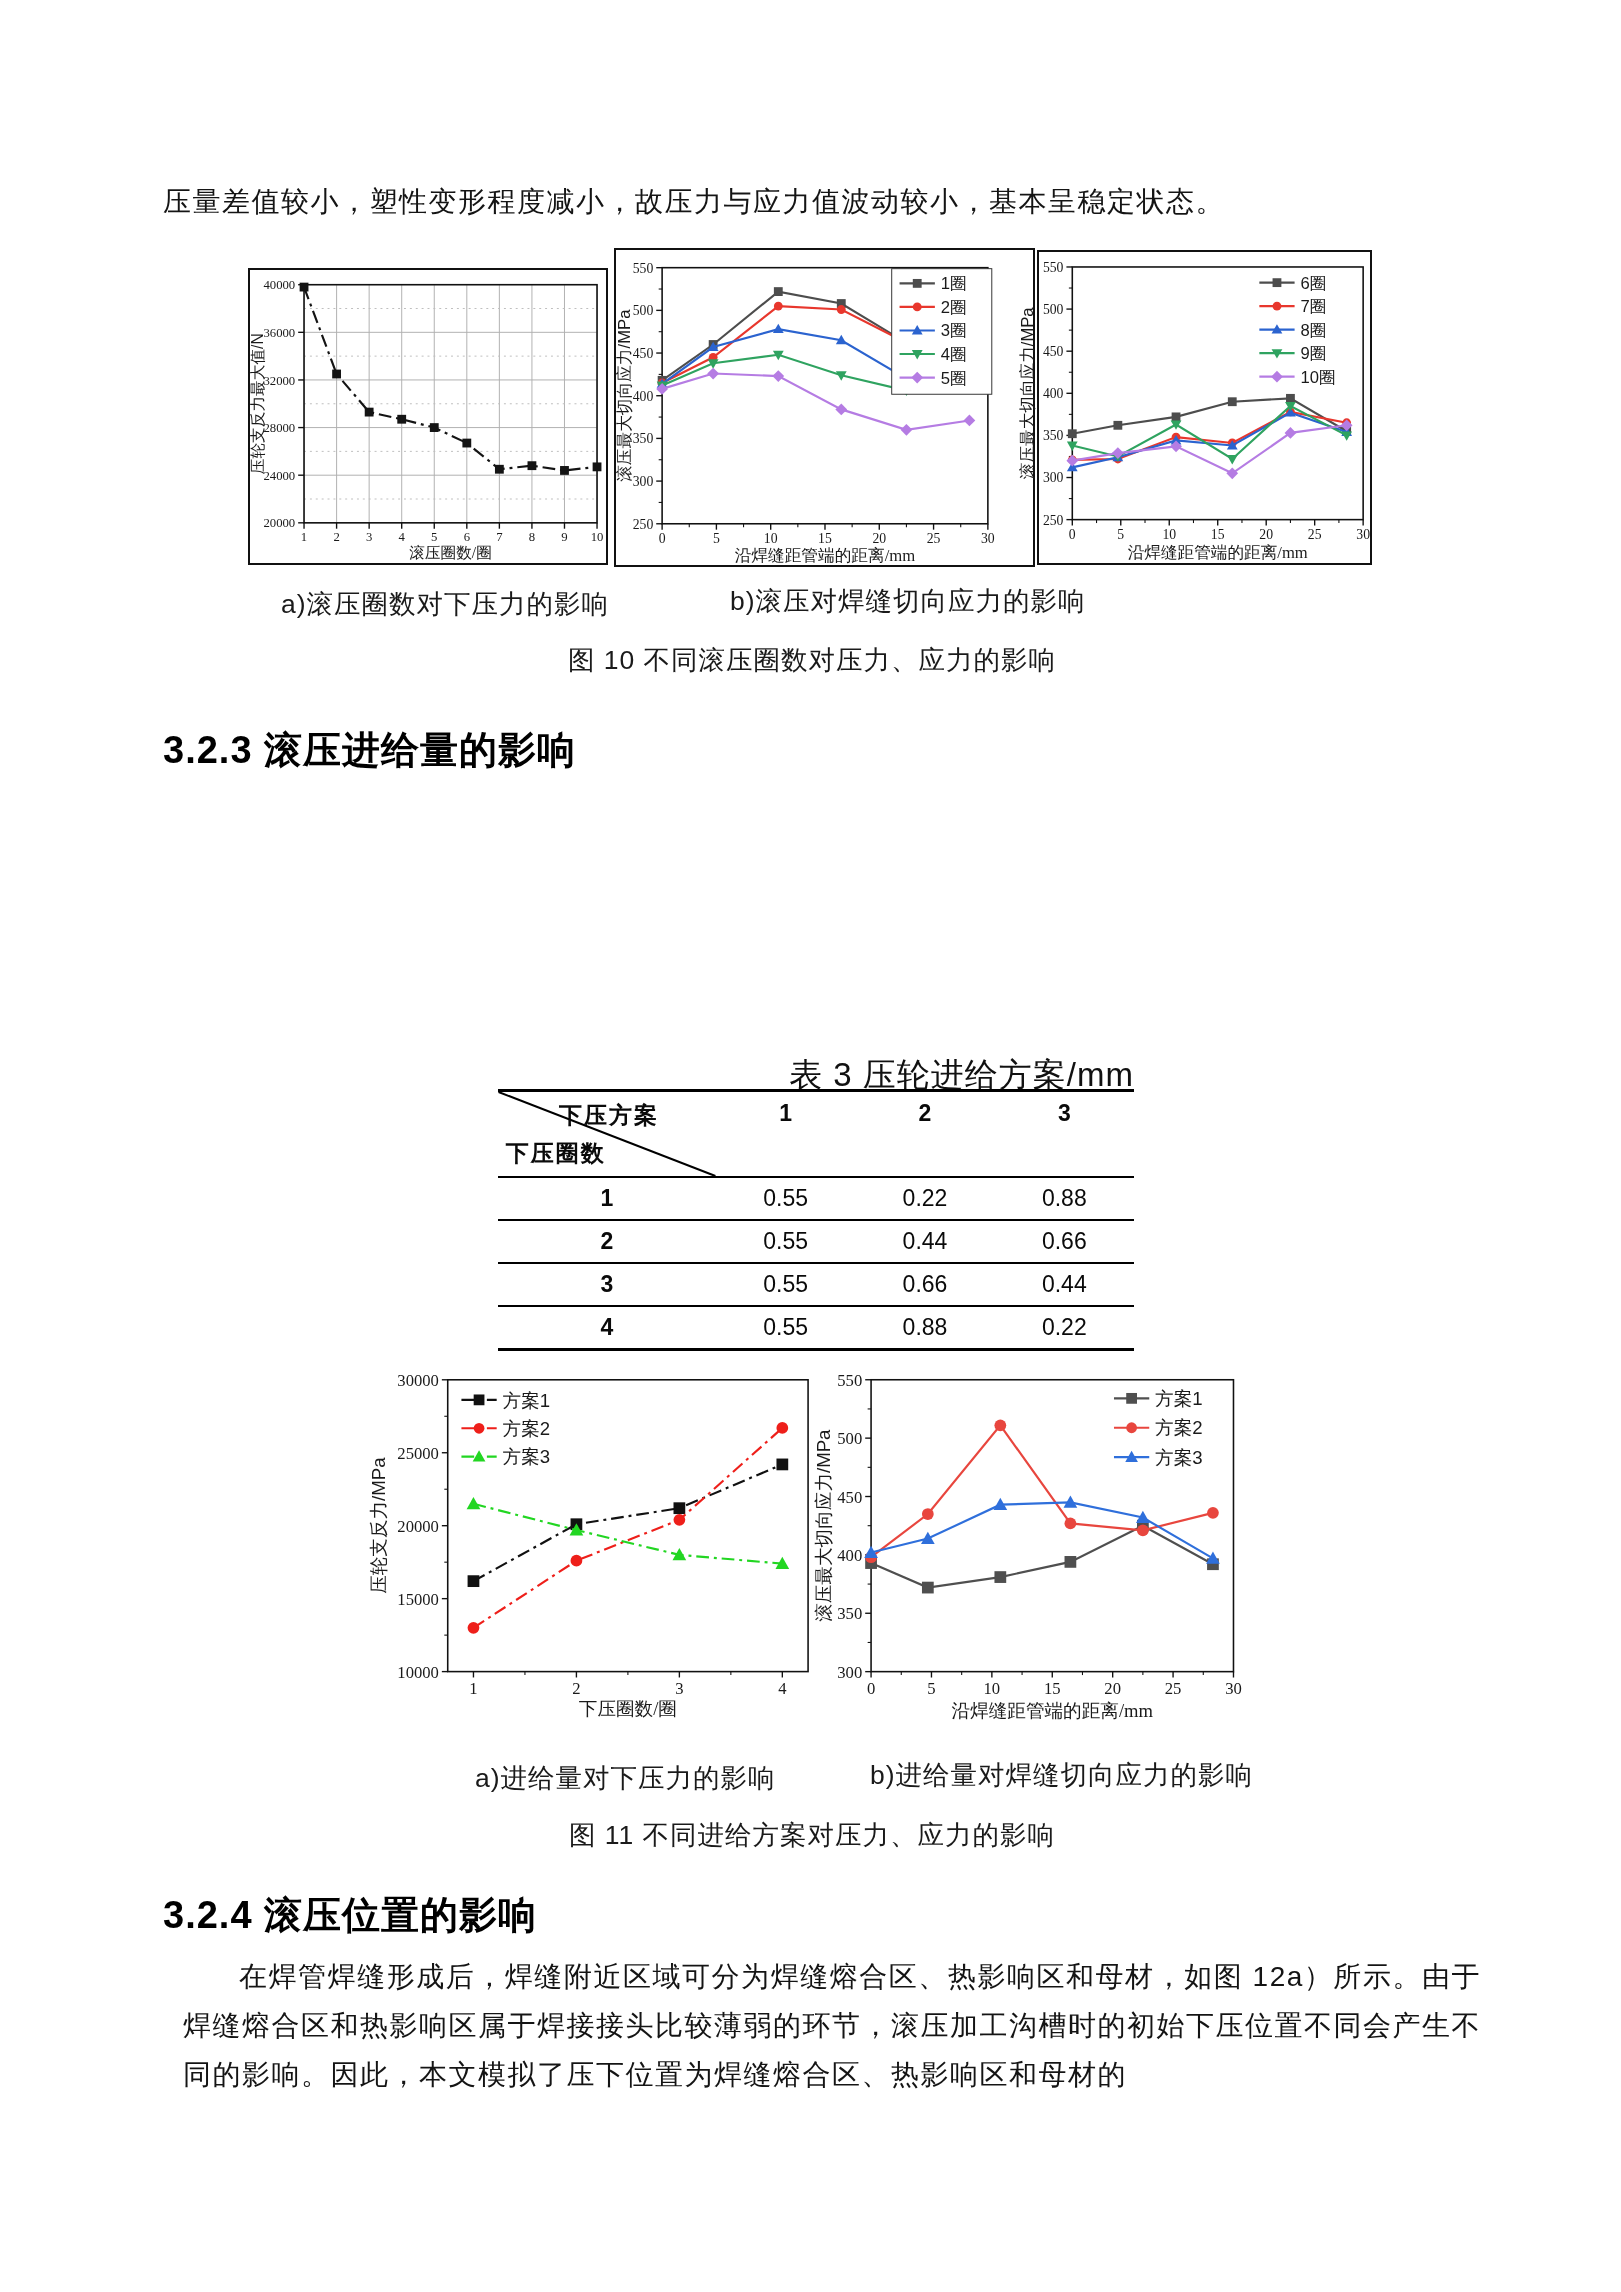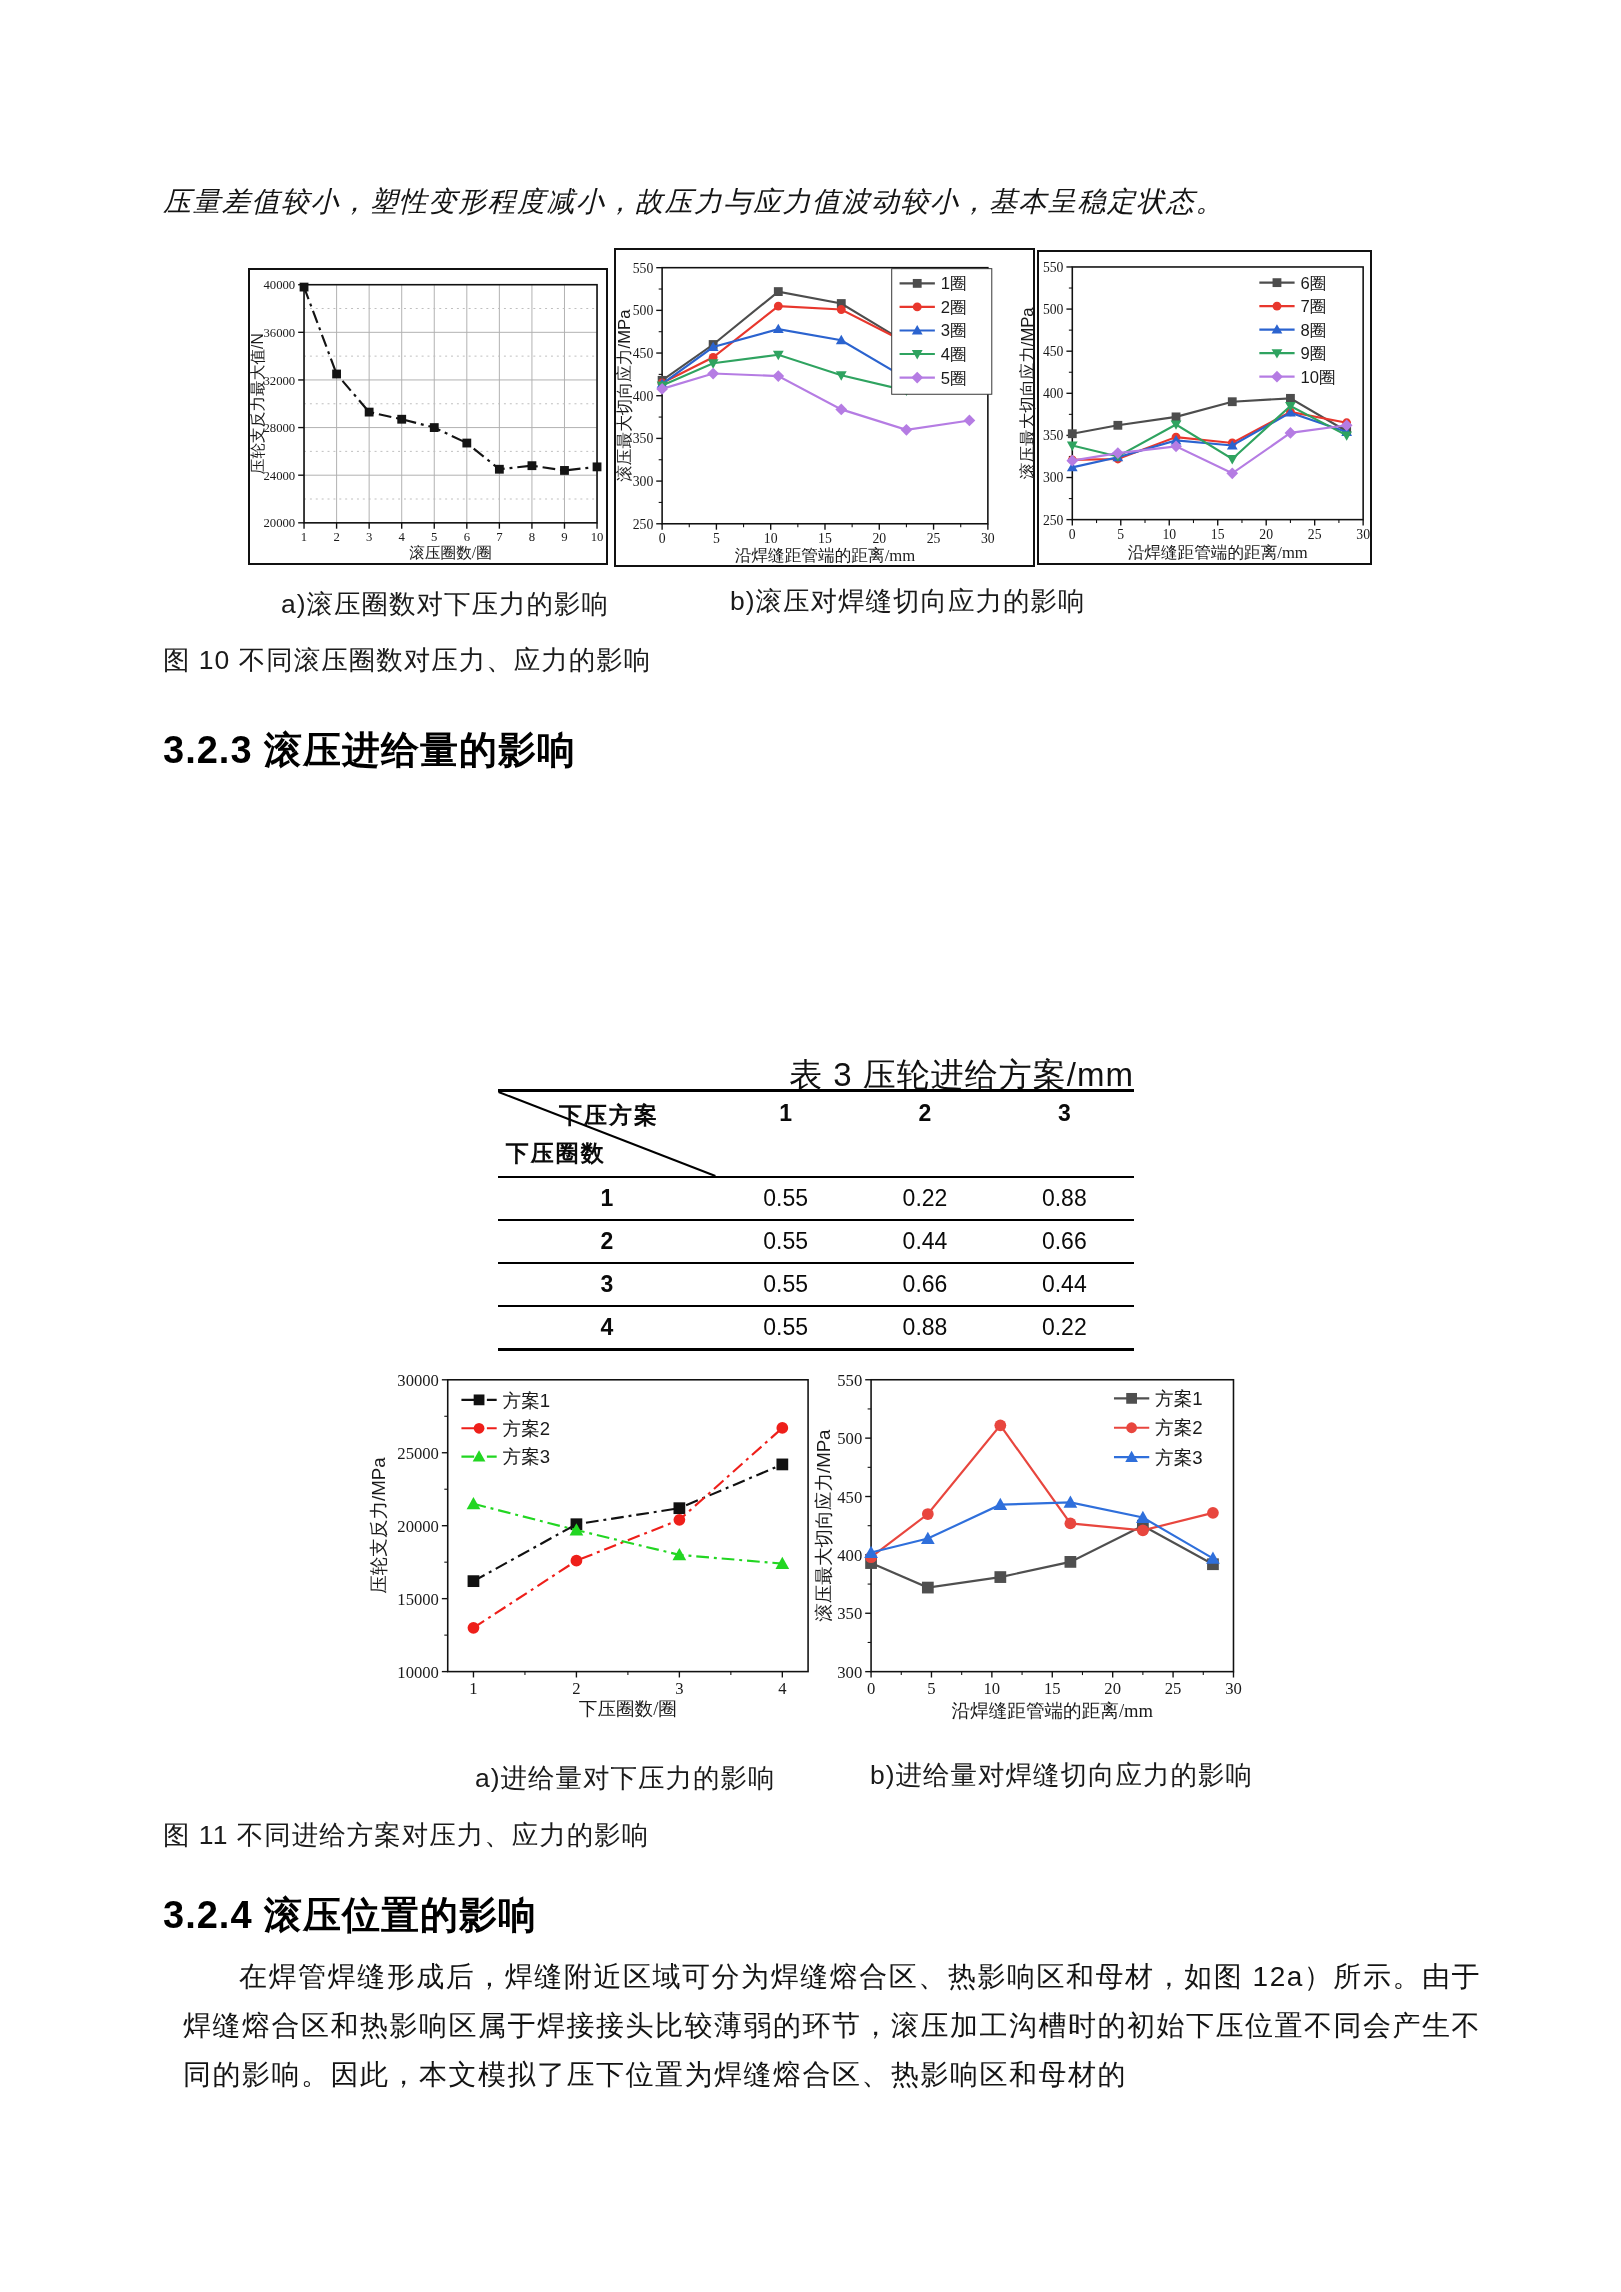--- a/index.html
+++ b/index.html
@@ -11,21 +11,21 @@
   .bodytext{
     position:absolute;left:163px;width:1298px;font-size:28px;letter-spacing:1.5px;
     line-height:45px;text-align:justify;color:#141414;
   }
   .indent{text-indent:2em;}
   .heading{
     position:absolute;left:163px;font-size:38px;font-weight:bold;color:#000000;
     letter-spacing:1px;
   }
   .figcap{position:absolute;font-size:26.5px;color:#1a1a1a;letter-spacing:1px;}
-  .figcap-center{left:163px;width:1298px;}
+  .figcap-center{left:163px;width:1298px;text-align:center;}
   .chartbox{position:absolute;background:#fff;}
   .boxed{border:2.9px solid #111;}
   svg{overflow:visible;display:block;}
   
   .t3title{position:absolute;left:498px;top:1053px;width:636px;text-align:right;
     font-size:33px;color:#111;letter-spacing:1px;}
   .table3{position:absolute;left:498px;top:1089px;width:636px;
     border-top:3.9px solid #000;border-bottom:3.9px solid #000;box-sizing:border-box;
     font-size:23px;color:#0a0a0a;}
   .t3-header{height:84px;border-bottom:2.9px solid #000;position:relative;display:flex;}
@@ -37,21 +37,21 @@
   .t3-row{height:41px;border-bottom:2.9px solid #000;display:flex;align-items:center;}
   .t3-row:last-child{border-bottom:none;}
   .t3-rowlabel{width:218px;flex:none;text-align:center;font-weight:bold;}
   .t3-cell{flex:1;text-align:center;}
 </style>
 </head>
 <body>
 
 <div class="page">
 
-  <div class="bodytext" style="top:179px;font-style:italic;">压量差值较小，塑性变形程度减小，故压力与应力值波动较小，基本呈稳定状态。</div>
+  <div class="bodytext" style="top:179px;">压量差值较小，塑性变形程度减小，故压力与应力值波动较小，基本呈稳定状态。</div>
 
   <div class="chartbox boxed" style="left:248px;top:268px;">
     <svg id="chart-fig10a" width="356" height="293" viewBox="0 0 363 299">
         <line x1="55" y1="15" x2="55" y2="258" stroke="#b0b0b0" stroke-width="1"></line>
         <line x1="88.22222222222223" y1="15" x2="88.22222222222223" y2="258" stroke="#b0b0b0" stroke-width="1"></line>
         <line x1="121.44444444444444" y1="15" x2="121.44444444444444" y2="258" stroke="#b0b0b0" stroke-width="1"></line>
         <line x1="154.66666666666666" y1="15" x2="154.66666666666666" y2="258" stroke="#b0b0b0" stroke-width="1"></line>
         <line x1="187.88888888888889" y1="15" x2="187.88888888888889" y2="258" stroke="#b0b0b0" stroke-width="1"></line>
         <line x1="221.11111111111111" y1="15" x2="221.11111111111111" y2="258" stroke="#b0b0b0" stroke-width="1"></line>
         <line x1="254.33333333333331" y1="15" x2="254.33333333333331" y2="258" stroke="#b0b0b0" stroke-width="1"></line>

